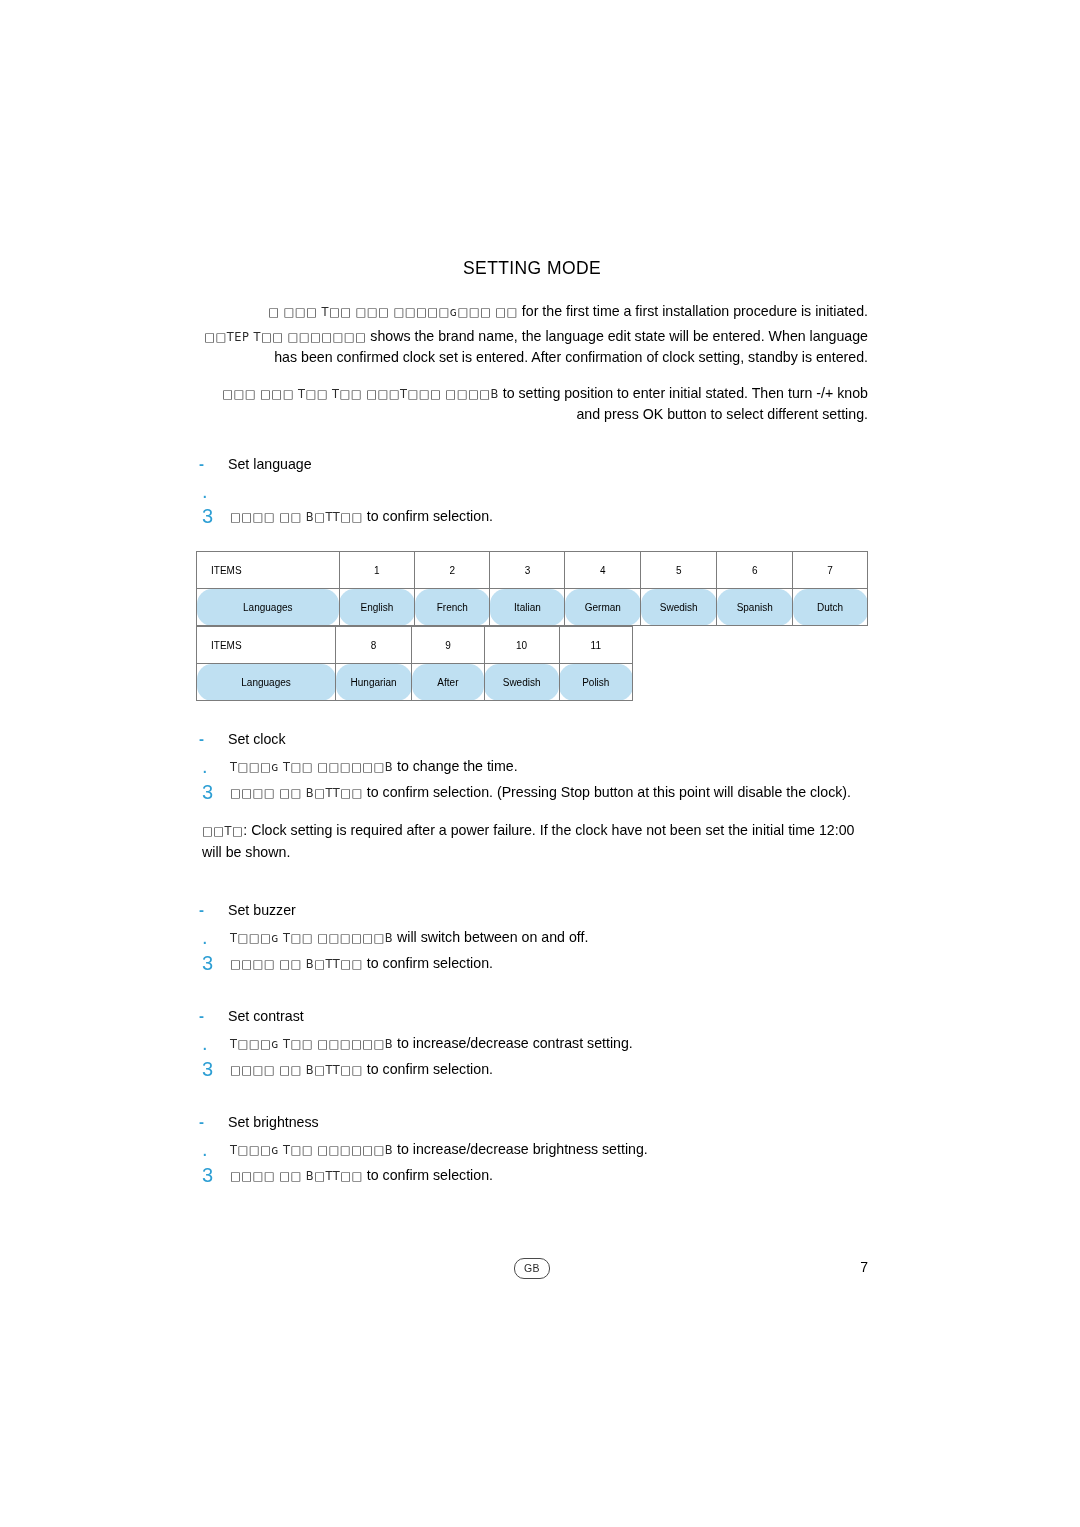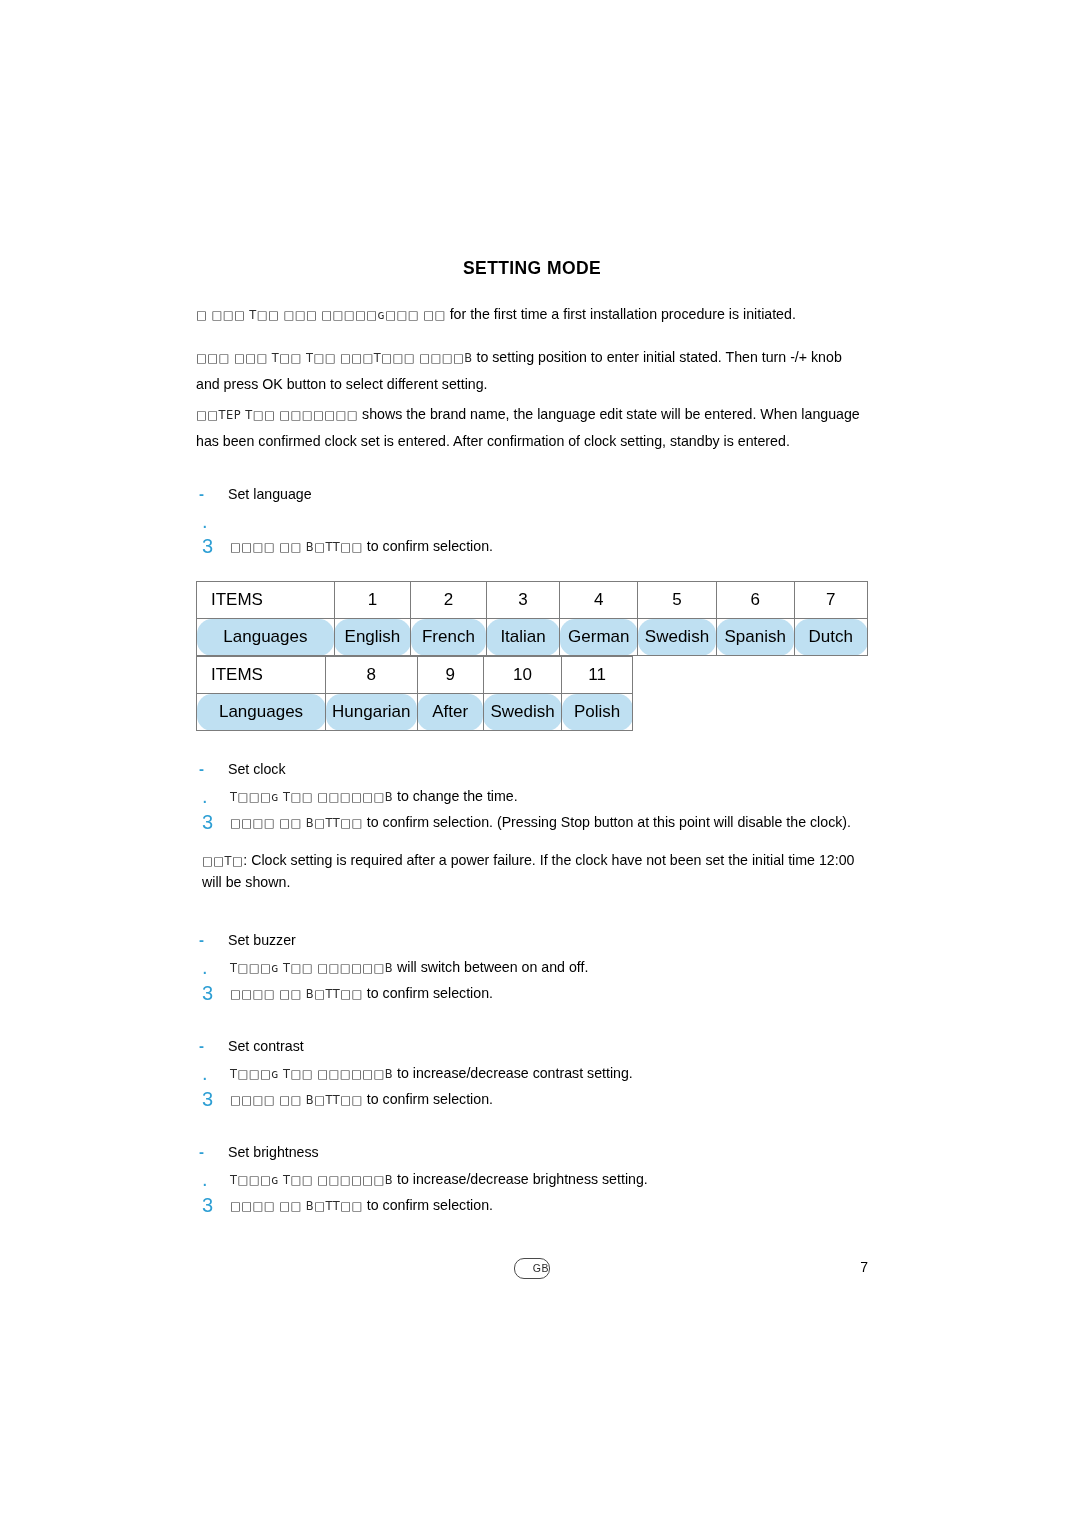--- a/index.html
+++ b/index.html
@@ -23,29 +23,29 @@
   }
   .content {
     position: absolute;
     left: 196px;
     top: 258px;
     width: 672px;
   }
   .page-title {
     text-align: center;
     font-size: 17.5px;
-    font-weight: bold;
+    font-weight: normal;
     letter-spacing: 0.4px;
     margin: 0 0 22px 0;
   }
   p.para {
     font-size: 14.2px;
-    line-height: 26px;
+    line-height: 20px;
     margin: 0 0 16px 0;
-    text-align: left;
+    text-align: right;
   }
   .smallcaps {
     font-size: 11.4px;
     letter-spacing: 0.2px;
     text-transform: uppercase;
     color: #1a1a1a;
   }
   
   .boxed {
     font-family: "DejaVu Sans", sans-serif;
@@ -112,21 +112,21 @@
   
   table.lang-table {
     border-collapse: collapse;
     margin: 0;
   }
   table.lang-table td {
     border: 1px solid #7c7c7c;
     height: 37px;
     text-align: center;
     vertical-align: middle;
-    font-size: 17px;
+    font-size: 10px;
     padding: 0 6px;
     box-sizing: border-box;
   }
   table.lang-table tr.header-row td {
     background: #ffffff;
     color: #000;
   }
   table.lang-table tr.header-row td.first-col {
     text-align: left;
     padding-left: 14px;
@@ -155,21 +155,21 @@
     position: absolute;
     left: 50%;
     transform: translateX(-50%);
     top: 0;
     width: 34px;
     height: 19px;
     border: 1px solid #4a4a4a;
     border-radius: 10px;
     font-size: 10.5px;
     line-height: 19px;
-    text-align: right;
+    text-align: center;
     letter-spacing: 0.5px;
     color: #2b2b2b;
   }
   .page-num {
     position: absolute;
     right: 0;
     top: 1px;
     font-size: 14px;
     color: #000;
   }
@@ -181,28 +181,28 @@
 
   <div class="content">
 
     <h1 class="page-title">SETTING MODE</h1>
 
     <p class="para">
       <span class="smallcaps boxed">□ □□□ т□□ □□□ □□□□□ɢ□□□ □□</span>
       <span>for the first time a first installation procedure is initiated.</span>
     </p>
 
+    <p class="para" style="margin-top:-12px;">
+      <span class="smallcaps boxed">□□тер т□□ □□□□□□□</span>
+      <span>shows the brand name, the language edit state will be entered. When language has been confirmed clock set is entered. After confirmation of clock setting, standby  is entered.</span>
+    </p>
+
     <p class="para">
       <span class="smallcaps boxed">□□□ □□□ т□□ т□□ □□□т□□□ □□□□в</span>
       <span>to setting position to enter initial stated.  Then turn -/+ knob and press OK button to select different setting.</span>
-    </p>
-
-    <p class="para" style="margin-top:-12px;">
-      <span class="smallcaps boxed">□□тер т□□ □□□□□□□</span>
-      <span>shows the brand name, the language edit state will be entered. When language has been confirmed clock set is entered. After confirmation of clock setting, standby  is entered.</span>
     </p>
 
     <div class="spacer-14"></div>
 
     <div>
       <div class="bullet-row">
         <span class="dash-marker">-</span>
         <span class="bullet-label">Set language</span>
       </div>
       <div class="step-row">

